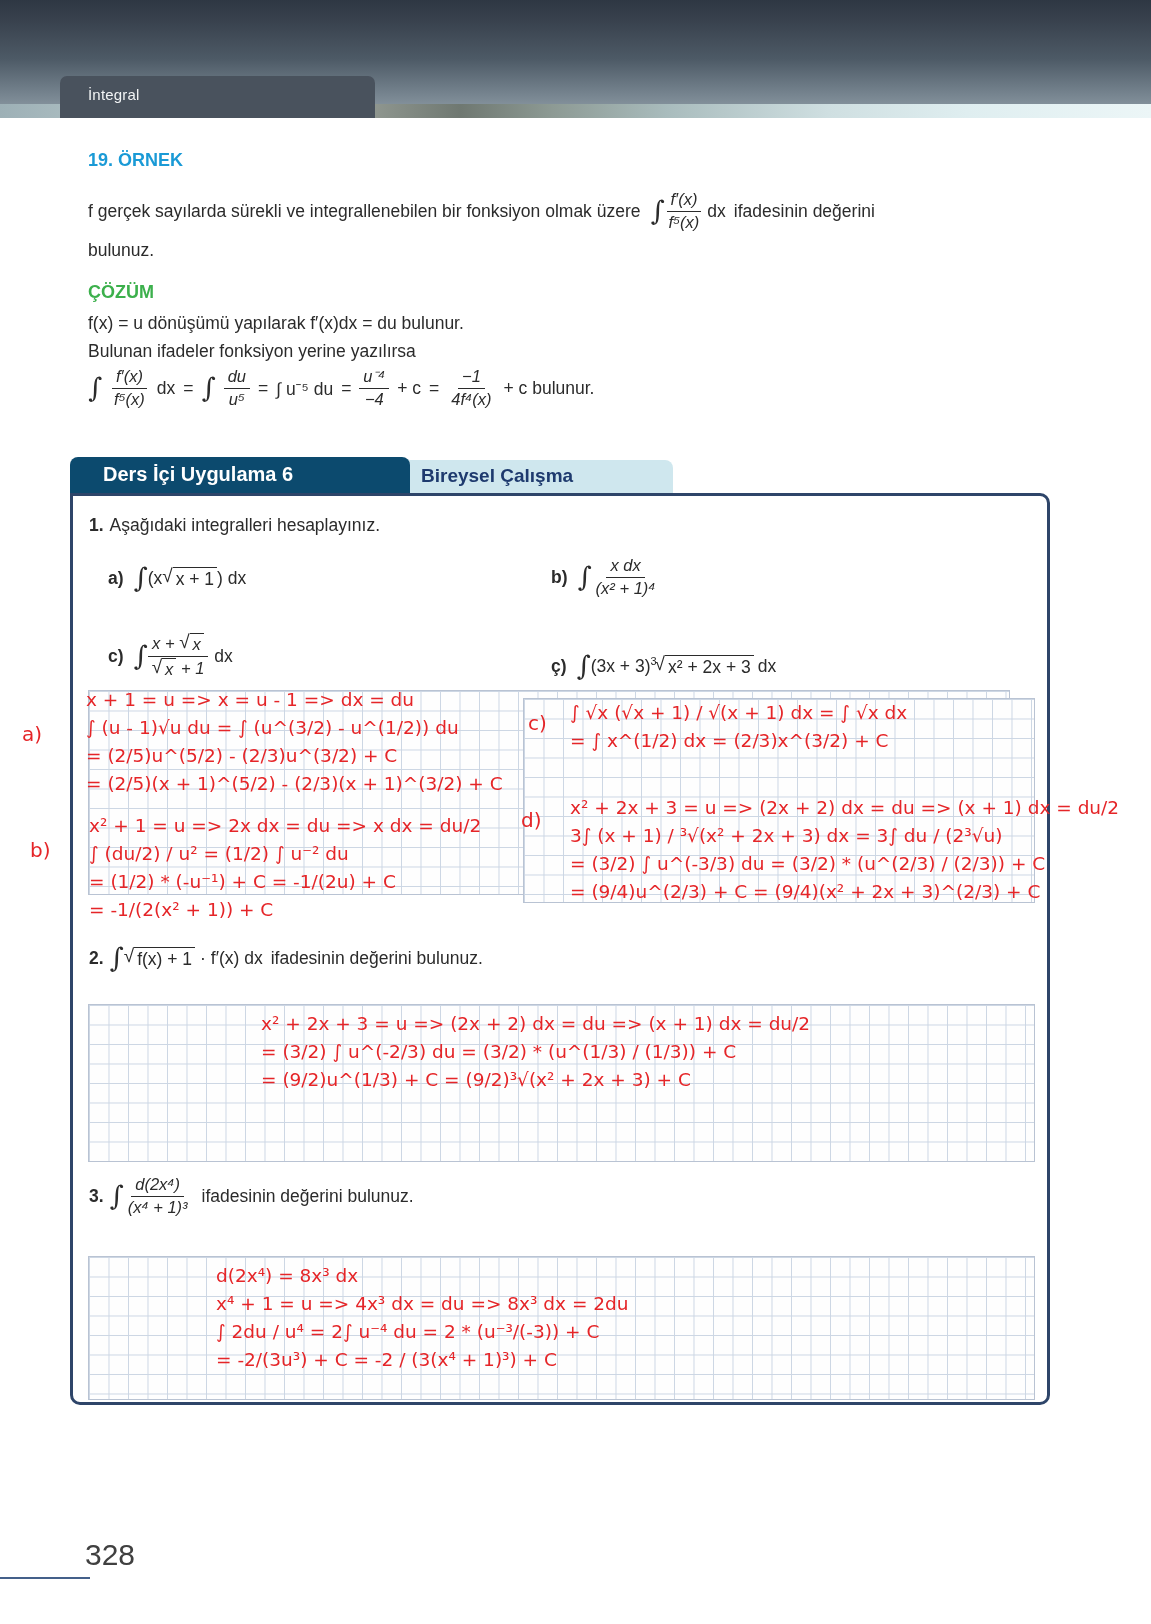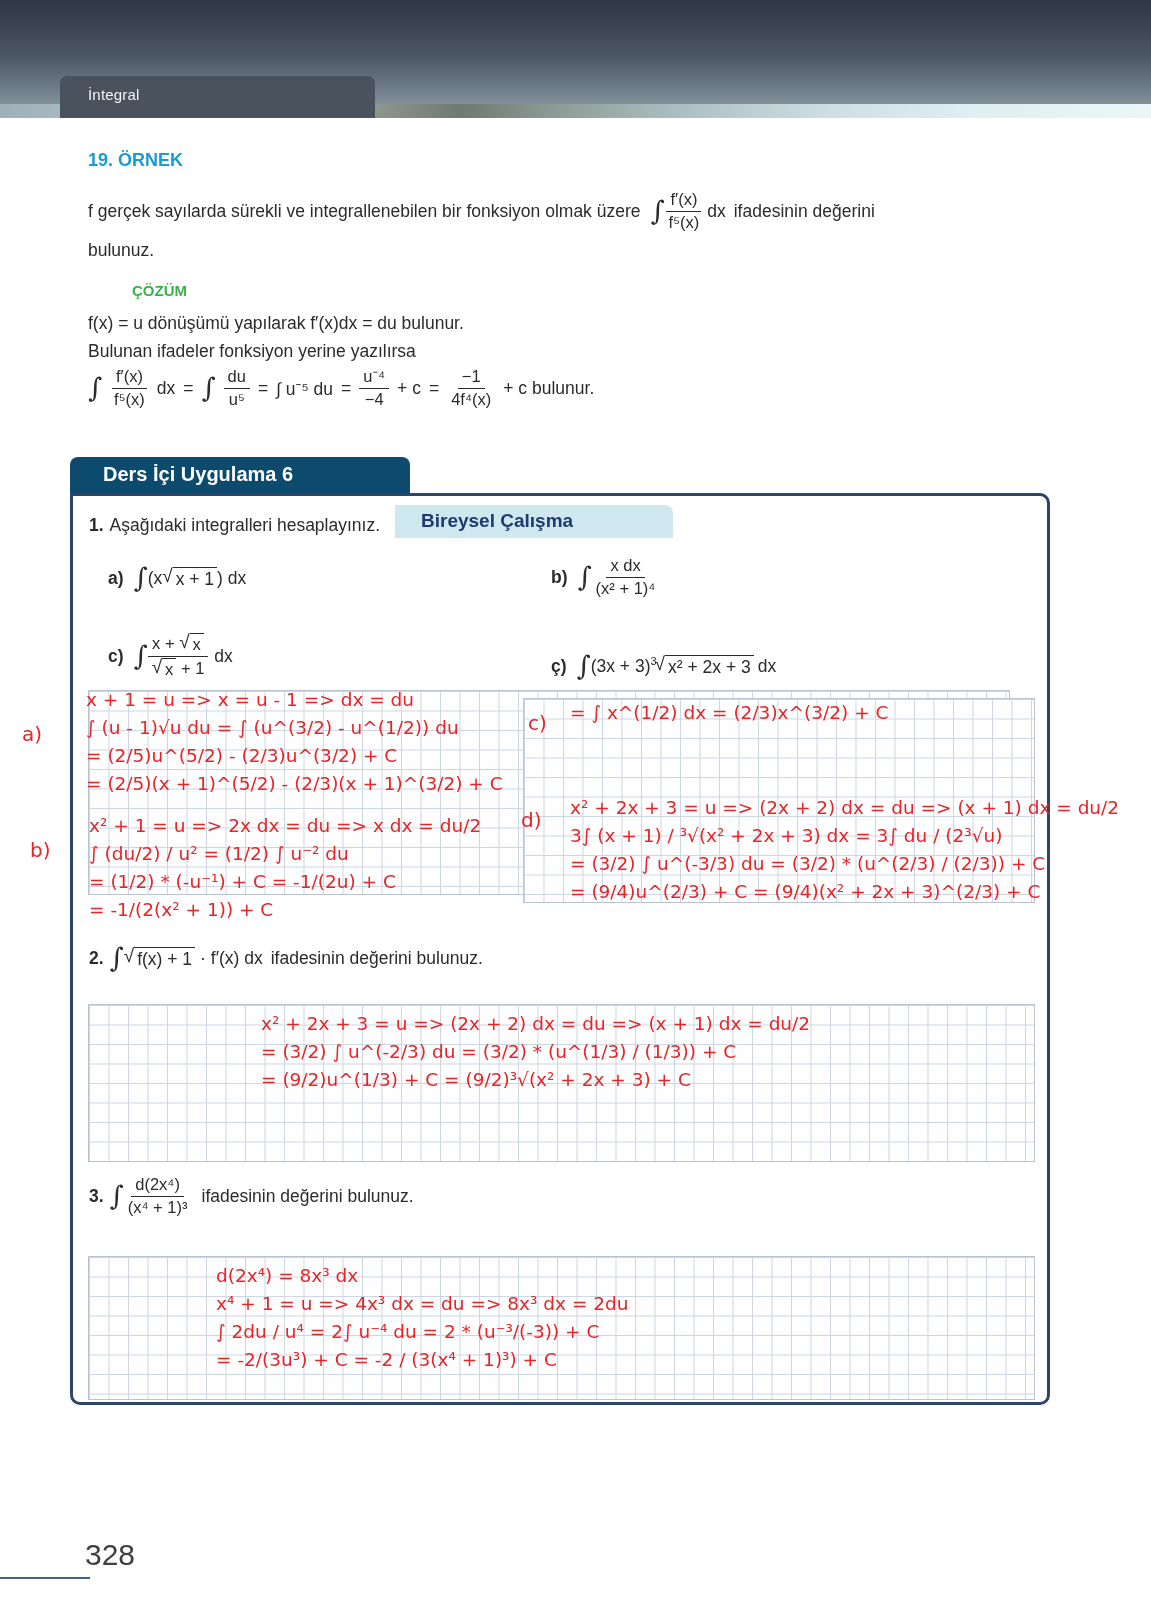--- a/index.html
+++ b/index.html
@@ -10,41 +10,41 @@
   
   .header-band{position:absolute;left:0;top:0;width:1151px;height:118px;
     background:linear-gradient(180deg,#2e3743 0%,#39424e 18%,#4d5a66 50%,#76848f 80%,#93a0a9 100%);}
   .header-streak{position:absolute;left:0;top:104px;width:1151px;height:14px;
     background:linear-gradient(90deg,#9db0b6 0%,#bccccd 16%,#99a099 30%,#6f7871 40%,#8d9a94 48%,#a9bcbd 58%,#cfdfe1 72%,#dfeef0 84%,#ecf6f7 100%);}
   .chapter-tab{position:absolute;left:60px;top:76px;width:315px;height:42px;
     background:#49525d;border-radius:7px 7px 0 0;}
   .chapter-tab span{display:block;padding:10px 1px 0 28px;color:#f2f4f5;font-size:15px;letter-spacing:.2px;}
   
   .h-blue{position:absolute;color:#1a9ad6;font-weight:bold;font-size:18px;}
-  .h-green{position:absolute;color:#3cb04c;font-weight:bold;font-size:15px;margin-left:44px;}
+  .h-green{position:absolute;color:#3cb04c;font-weight:bold;font-size:18px;}
   .ptext{font-size:17.5px;color:#2b2b2b;}
   .row{position:absolute;display:flex;align-items:center;white-space:nowrap;}
   .gap8 > *{margin-right:8px;}
   
   .int{font-family:"DejaVu Serif", serif;font-size:27px;font-style:italic;line-height:1;transform:translateY(-1px);}
-  .frac{display:inline-flex;flex-direction:column;align-items:center;font-size:16.5px;line-height:1.2;}
+  .frac{display:inline-flex;flex-direction:column;align-items:center;font-size:16.5px;line-height:1.2;font-style:italic;}
   .frac .num{border-bottom:1.5px solid #2b2b2b;padding:0 4px 1px;}
   .frac .den{padding:1px 4px 0;}
   .sq{display:inline-flex;align-items:flex-start;}
   .sq .rad{font-size:19px;line-height:1;transform:translateY(-1px);}
   .sq .bar{border-top:1.5px solid #2b2b2b;padding:1px 3px 0;}
   .root-idx{font-size:11px;vertical-align:super;margin-right:-2px;}
   .qnum{font-weight:bold;margin-right:6px;}
   .ilabel{font-weight:bold;margin-right:10px;}
   
   .tab-dark{position:absolute;left:70px;top:457px;width:325px;height:36px;background:#0c4a6e;
     border-radius:8px 8px 0 0;z-index:3;padding-left:15px;}
   .tab-dark span{display:block;padding:6px 0 0 18px;color:#ffffff;font-weight:bold;font-size:20px;}
   .tab-light{position:absolute;left:395px;top:460px;width:278px;height:33px;background:#cfe7ee;
-    border-radius:0 8px 0 0;z-index:2;margin-top:45px;}
+    border-radius:0 8px 0 0;z-index:2;}
   .tab-light span{display:block;padding:5px 0 0 26px;color:#1e3a6e;font-weight:bold;font-size:19px;}
   .pbox{position:absolute;left:70px;top:493px;width:974px;height:906px;background:#ffffff;
     border:3px solid #2e4569;border-radius:0 10px 10px 10px;z-index:1;}
   .grid{position:absolute;background-color:#fefefe;border:1px solid #b9c3d3;
     background-image:linear-gradient(to right,#ccd6e4 1px,transparent 1px),
                      linear-gradient(to bottom,#ccd6e4 1px,transparent 1px);
     background-size:19.5px 19.5px;}
   
   .red, .red div{color:#e52528;font-family:"DejaVu Sans", sans-serif;}
   .hw{position:absolute;font-size:18.5px;line-height:28px;white-space:nowrap;z-index:4;}
@@ -190,20 +190,21 @@
 
     <div class="hw red" style="left:16px;top:316px;">
       <div>x² + 1 = u =&gt; 2x dx = du =&gt; x dx = du/2</div>
       <div>∫ (du/2) / u² = (1/2) ∫ u⁻² du</div>
       <div>= (1/2) * (-u⁻¹) + C = -1/(2u) + C</div>
       <div>= -1/(2(x² + 1)) + C</div>
     </div>
 
     <div class="hw-label red" style="left:455px;top:215px;">c)</div>
     <div class="hw red" style="left:497px;top:203px;">
+      <div>∫ √x (√x + 1) / √(x + 1) dx = ∫ √x dx</div>
       <div>= ∫ x^(1/2) dx = (2/3)x^(3/2) + C</div>
     </div>
 
     <div class="hw-label red" style="left:448px;top:312px;">d)</div>
     <div class="hw red" style="left:497px;top:298px;">
       <div>x² + 2x + 3 = u =&gt; (2x + 2) dx = du =&gt; (x + 1) dx = du/2</div>
       <div>3∫ (x + 1) / ³√(x² + 2x + 3) dx = 3∫ du / (2³√u)</div>
       <div>= (3/2) ∫ u^(-3/3) du = (3/2) * (u^(2/3) / (2/3)) + C</div>
       <div>= (9/4)u^(2/3) + C = (9/4)(x² + 2x + 3)^(2/3) + C</div>
     </div>

